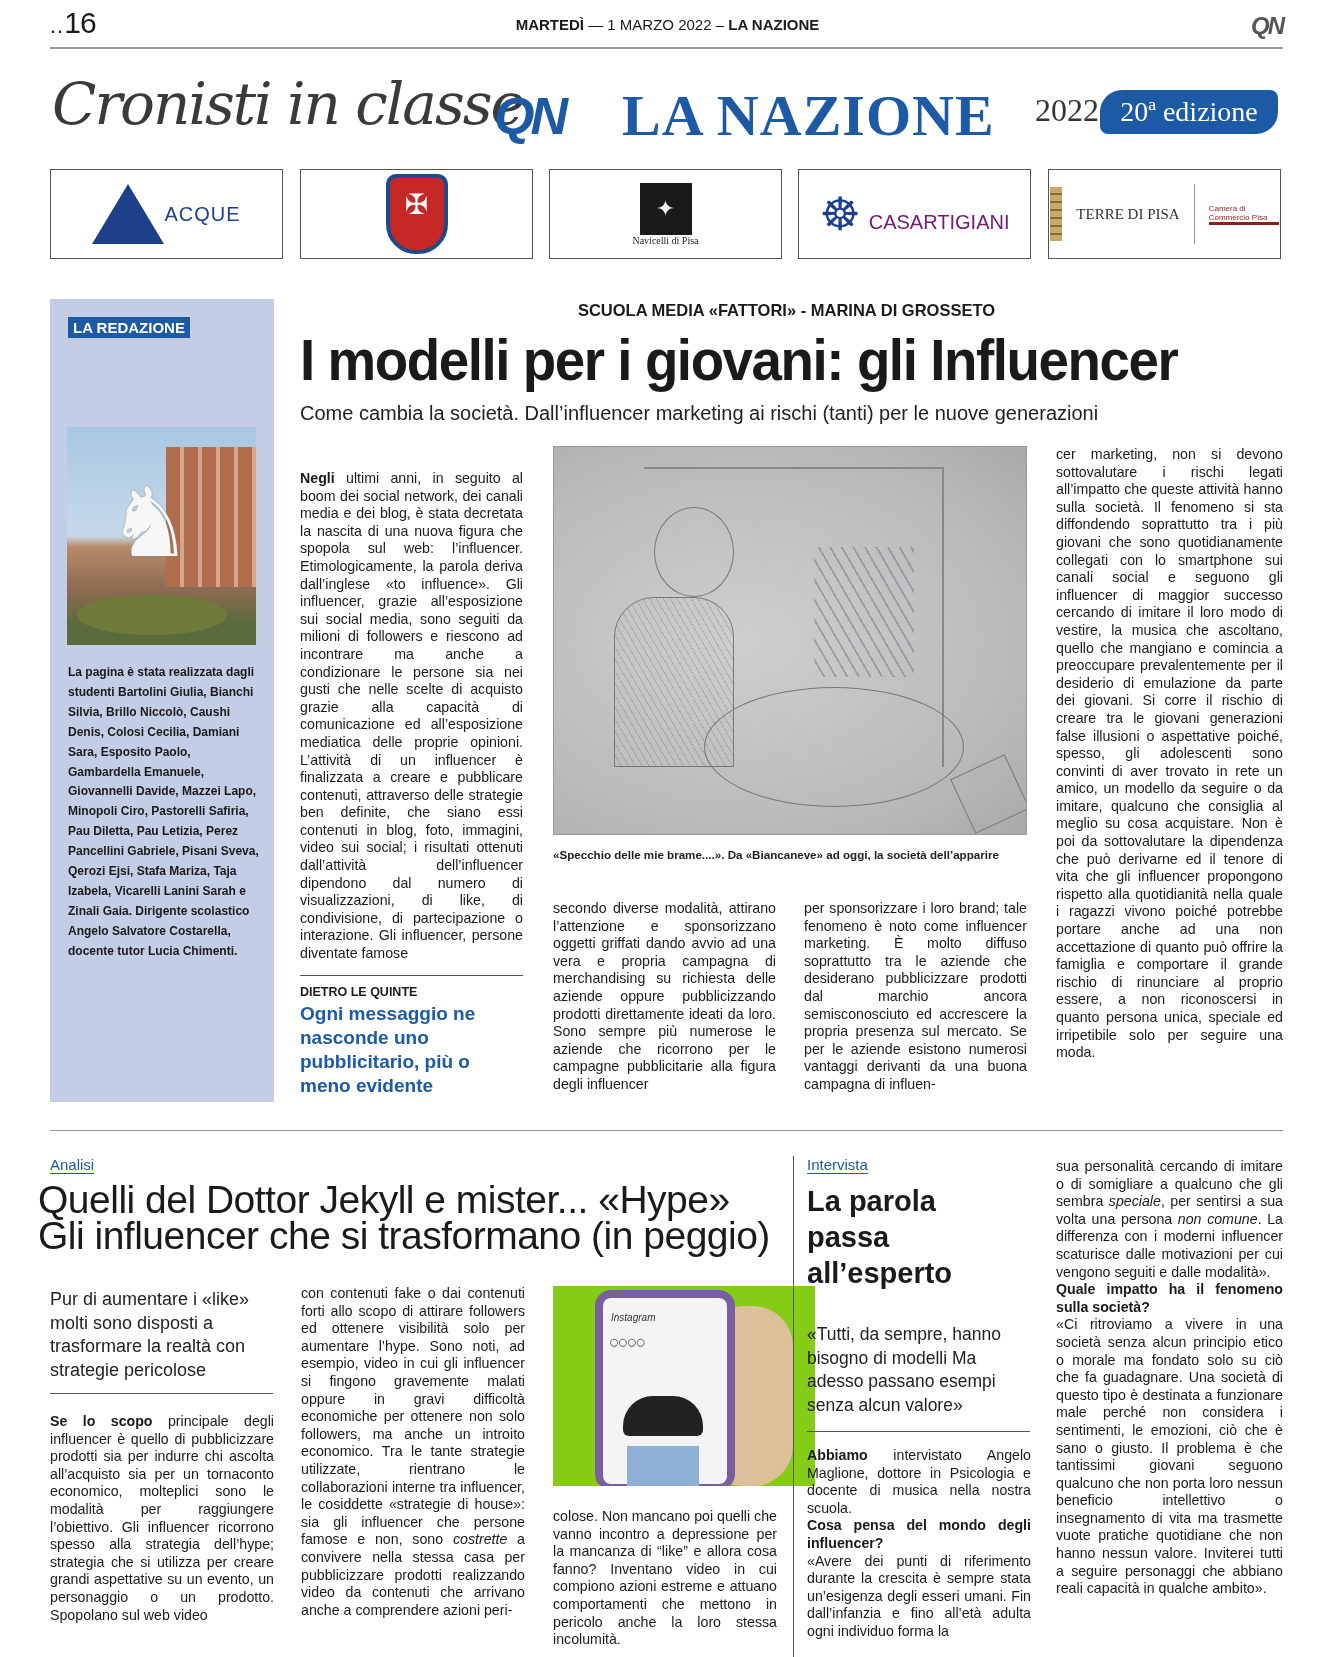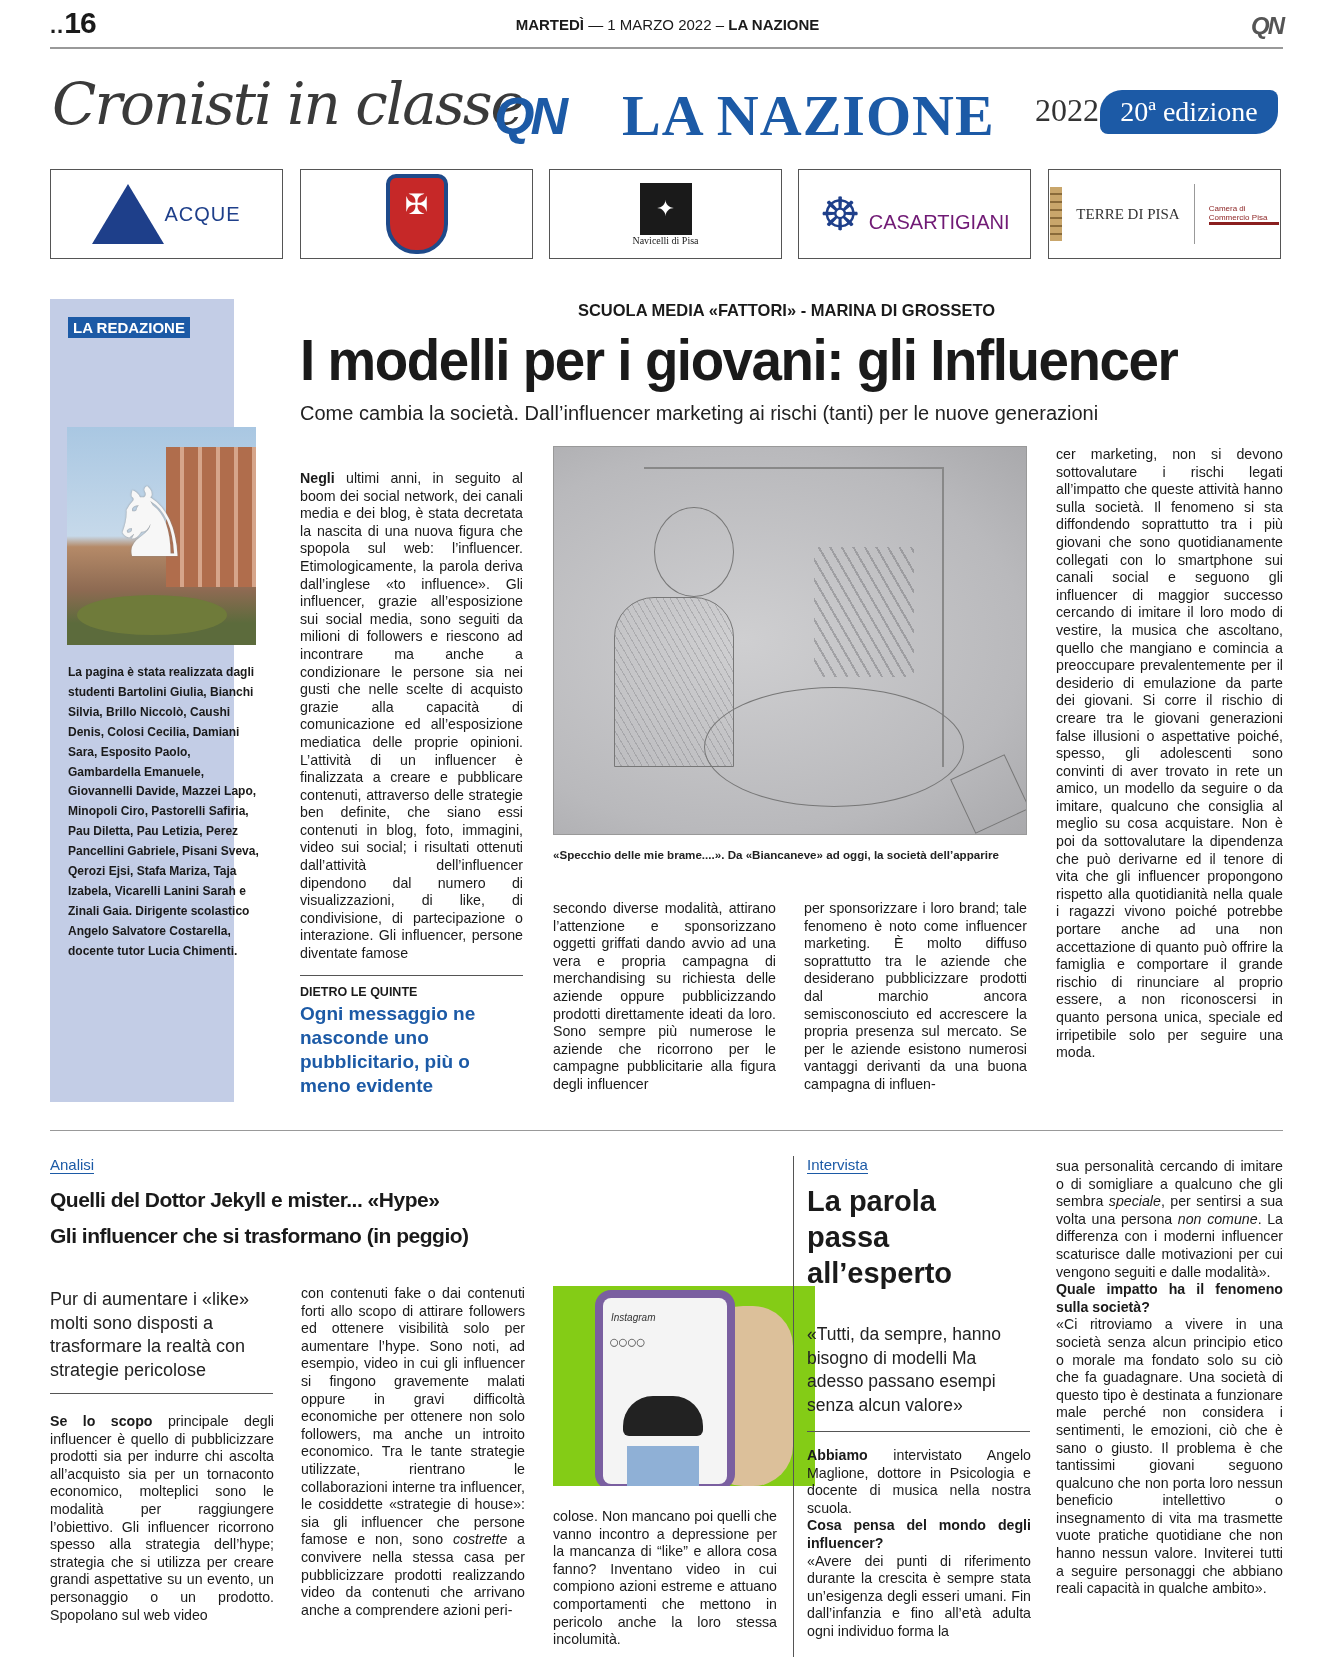--- a/index.html
+++ b/index.html
@@ -1,19 +1,19 @@
 <!DOCTYPE html>
 <html><head>
 <meta charset="utf-8">
 <style>
   * { box-sizing: border-box; margin: 0; padding: 0; }
   body { width: 1335px; height: 1657px; background: #fff; font-family: "Liberation Sans", sans-serif; color: #1a1a1a; position: relative; overflow: hidden; }
   .abs { position: absolute; }
   
-  #pagenum { left: 50px; top: 6px; font-size: 30px; font-weight: bold; letter-spacing: -1px; }
+  #pagenum { left: 50px; top: 6px; font-size: 30px; font-weight: normal; letter-spacing: -1px; }
   #pagenum .dots { font-size: 22px; letter-spacing: 1px; }
   #dateline { left: 0; width: 1335px; top: 16px; text-align: center; font-size: 15px; }
   #dateline b { font-weight: bold; }
   #qn-top { right: 52px; top: 12px; font-size: 24px; font-weight: bold; color: #555; font-style: italic; letter-spacing: -2px; }
   #top-rule { left: 50px; top: 47px; width: 1233px; height: 2px; background: #999; }
   
   #mast-cronisti { left: 52px; top: 70px; font-family: "DejaVu Serif", serif; font-size: 58px; color: #3a3a3a; font-style: italic; letter-spacing: -2px; }
   #mast-qn { left: 494px; top: 86px; font-size: 52px; font-weight: bold; font-style: italic; color: #1c5aa6; letter-spacing: -4px; }
   #mast-nazione { left: 622px; top: 82px; font-family: "Liberation Serif", serif; font-size: 58px; font-weight: bold; color: #1c5aa6; letter-spacing: 1px; }
   #mast-year { left: 1035px; top: 92px; font-family: "Liberation Serif", serif; font-size: 32px; color: #333; }
@@ -30,21 +30,21 @@
   #sp-navicelli .cap { font-size: 10px; font-family: "Liberation Serif", serif; }
   #sp-casart { left: 798px; gap: 8px; }
   #sp-casart .wheel { font-size: 46px; color: #1e3f8a; }
   #sp-casart .name { color: #701a75; font-weight: normal; font-size: 20px; margin-top: 16px; }
   #sp-terre { left: 1048px; gap: 14px; }
   #sp-terre .tower { width: 12px; height: 54px; background: repeating-linear-gradient(#c9a66b 0 6px, #8a6b3a 6px 8px); }
   #sp-terre .name { font-family: "Liberation Serif", serif; font-size: 15px; line-height: 16px; color: #333; }
   #sp-terre .div { width: 1px; height: 60px; background: #999; }
   #sp-terre .camera { font-size: 8px; color: #8a1f1f; border-bottom: 3px solid #8a1f1f; width: 70px; }
   
-  #sidebar { left: 50px; top: 299px; width: 184px; height: 803px; background: #c3cde6; }
+  #sidebar { left: 50px; top: 299px; width: 224px; height: 803px; background: #c3cde6; }
   #sb-badge { left: 18px; top: 18px; background: #1c5aa6; color: #fff; font-weight: bold; font-size: 15px; padding: 2px 5px; }
   #sb-title { left: 18px; top: 52px; font-size: 21px; font-weight: bold; line-height: 27px; letter-spacing: -0.5px; }
   #sb-photo { left: 17px; top: 128px; width: 189px; height: 218px; background: linear-gradient(180deg, #a9c7e2 0%, #c6d9ea 50%, #b58a68 55%, #8d6a52 75%, #5c6b3c 90%); overflow: hidden; }
   #sb-photo .bldg { position: absolute; right: 0; top: 20px; width: 90px; height: 140px; background: repeating-linear-gradient(90deg, #b06d4c 0 14px, #d6a58a 14px 18px); }
   #sb-photo .horse { position: absolute; left: 40px; top: 40px; font-size: 96px; color: #f7f7f7; text-shadow: 0 0 2px #888; }
   #sb-photo .base { position: absolute; left: 10px; bottom: 10px; width: 150px; height: 40px; background: #6f7b3a; border-radius: 50%; }
   #sb-credits { left: 18px; top: 364px; width: 196px; font-size: 12px; font-weight: bold; line-height: 19.9px; color: #1a1a1a; }
   
   #kicker { left: 290px; width: 993px; top: 301px; text-align: center; font-weight: bold; font-size: 16.5px; }
   #headline { left: 300px; top: 327px; font-size: 57px; font-weight: bold; letter-spacing: -1.5px; white-space: nowrap; transform: scaleX(0.96); transform-origin: left; }
@@ -62,21 +62,21 @@
   #drawing .hatch { position: absolute; left: 260px; top: 100px; width: 100px; height: 130px; background: repeating-linear-gradient(60deg, transparent 0 8px, rgba(90,90,95,0.35) 8px 10px); }
   #drawing .sink { position: absolute; left: 150px; top: 240px; width: 260px; height: 120px; border: 1.5px solid #777; border-radius: 50%; }
   #drawing .card { position: absolute; right: 6px; bottom: 10px; width: 60px; height: 60px; border: 1.5px solid #777; transform: rotate(-25deg); }
   #caption { left: 553px; top: 848px; font-size: 11.6px; font-weight: bold; color: #222; white-space: nowrap; }
   #col2 { left: 553px; top: 900px; width: 223px; }
   #col3 { left: 804px; top: 900px; width: 223px; }
   #col4 { left: 1056px; top: 446px; width: 227px; }
   #sect-rule { left: 50px; top: 1130px; width: 1233px; height: 1px; background: #999; }
   
   #an-tag { left: 50px; top: 1156px; color: #1c5aa6; font-size: 15px; border-bottom: 1px solid #1c5aa6; }
-  #an-head { left: 50px; top: 1182px; font-size: 21px; font-weight: bold; line-height: 36px; letter-spacing: -0.5px; }
+  #an-head { left: 38px; top: 1182px; font-size: 39px; font-weight: normal; line-height: 36px; letter-spacing: -0.5px; }
   #an-sub { left: 50px; top: 1288px; font-size: 18px; line-height: 23.5px; color: #222; }
   #an-rule { left: 50px; top: 1393px; width: 223px; height: 1px; background: #555; }
   #an-col1 { left: 50px; top: 1413px; width: 224px; }
   #an-col2 { left: 301px; top: 1285px; width: 224px; }
   #phone-img { left: 553px; top: 1286px; width: 262px; height: 200px; background: #84cc16; overflow: hidden; }
   #phone-img .hand { position: absolute; left: 150px; top: 20px; width: 90px; height: 180px; background: #dcc09a; border-radius: 40px; }
   #phone-img .phone { position: absolute; left: 42px; top: 4px; width: 140px; height: 200px; background: #7a5fa0; border-radius: 16px; }
   #phone-img .screen { position: absolute; left: 50px; top: 12px; width: 124px; height: 186px; background: #f4f4f4; border-radius: 8px; }
   #phone-img .ig { position: absolute; left: 58px; top: 26px; font-size: 10px; font-style: italic; color: #333; }
   #phone-img .circles { position: absolute; left: 56px; top: 46px; font-size: 18px; color: #555; letter-spacing: -2px; }

